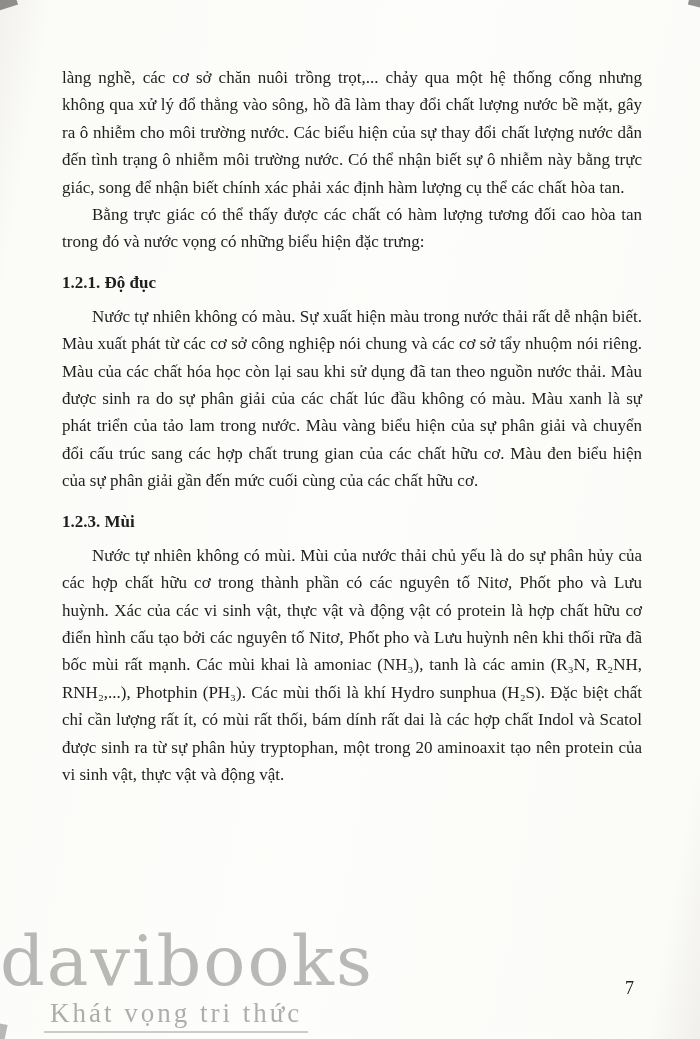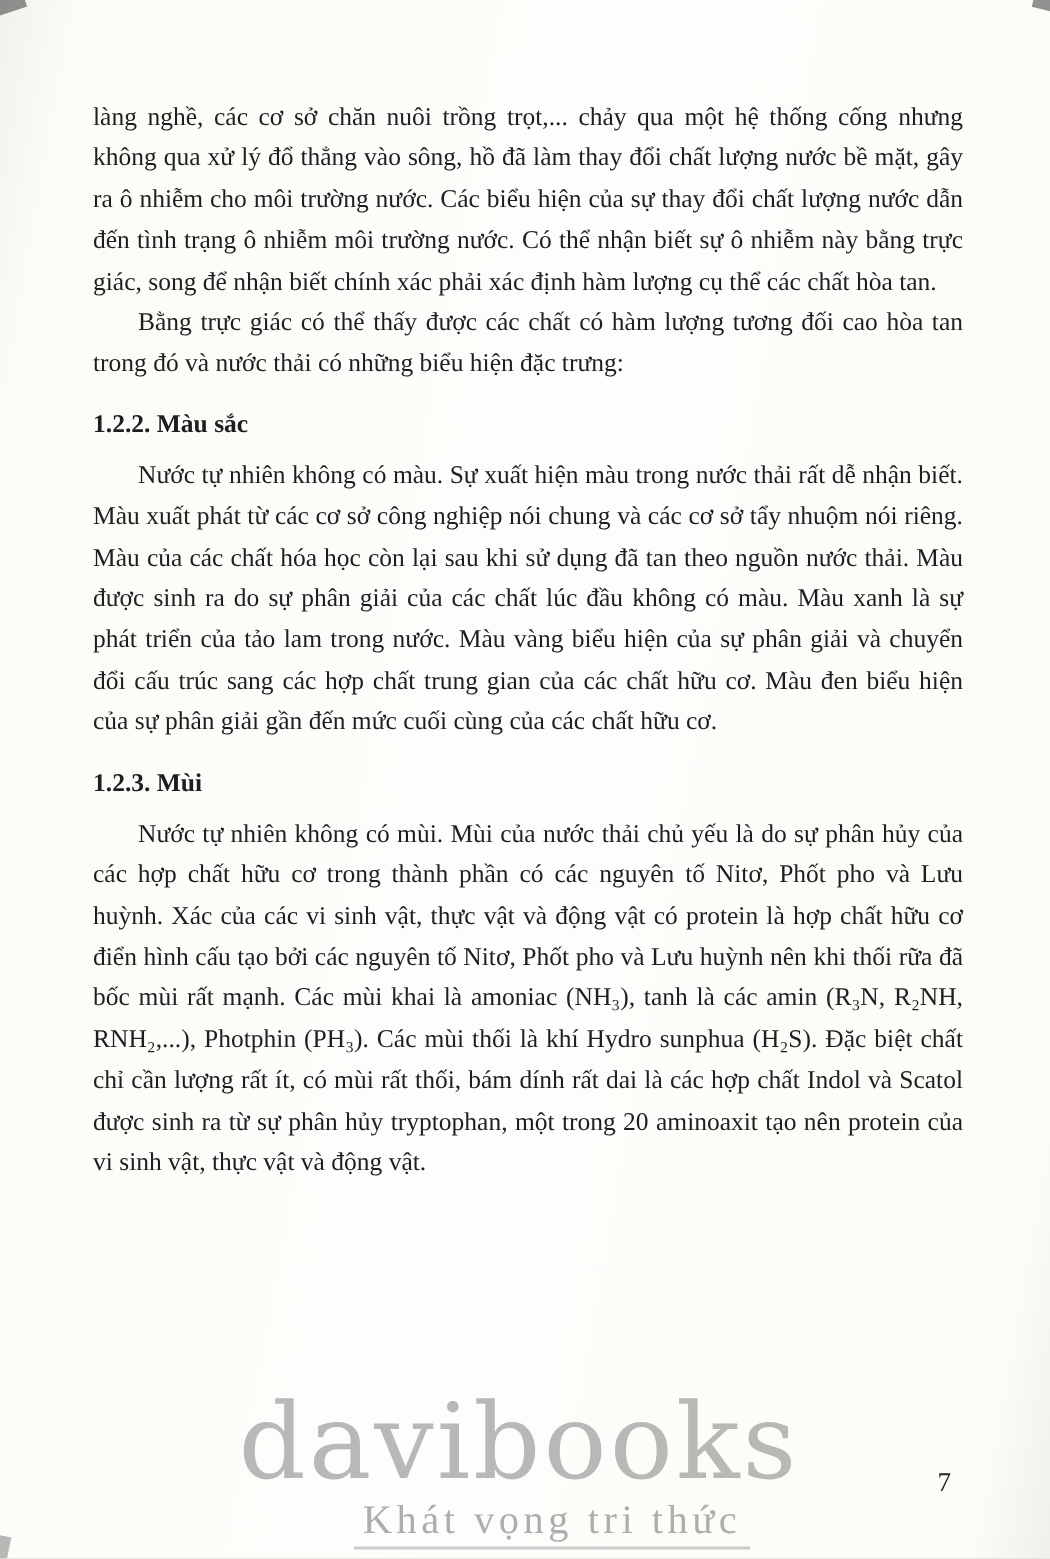--- a/index.html
+++ b/index.html
@@ -47,24 +47,22 @@
     font-weight: bold;
     margin-top: 16px;
     margin-bottom: 9px;
   }
 
   .watermark {
     position: absolute;
     left: 0;
     right: 40px;
     bottom: 6px;
-    text-align: center;
     pointer-events: none;
     color: #8f8f8d;
-    padding-left: 32px;
   }
   .wm-brand {
     font-size: 70px;
     line-height: 72px;
     font-family: "DejaVu Serif", serif;
     opacity: 0.62;
     letter-spacing: 2px;
   }
   .wm-slogan {
     display: inline-block;
@@ -91,25 +89,25 @@
 <div class="page">
 
   <div class="corner-mark corner-tl"></div>
   <div class="corner-mark corner-tr"></div>
   <div class="corner-mark corner-bl"></div>
 
   <div class="content">
 
     <p class="body-par no-indent">làng nghề, các cơ sở chăn nuôi trồng trọt,... chảy qua một hệ thống cống nhưng không qua xử lý đổ thẳng vào sông, hồ đã làm thay đổi chất lượng nước bề mặt, gây ra ô nhiễm cho môi trường nước. Các biểu hiện của sự thay đổi chất lượng nước dẫn đến tình trạng ô nhiễm môi trường nước. Có thể nhận biết sự ô nhiễm này bằng trực giác, song để nhận biết chính xác phải xác định hàm lượng cụ thể các chất hòa tan.</p>
 
-    <p class="body-par">Bằng trực giác có thể thấy được các chất có hàm lượng tương đối cao hòa tan trong đó và nước thải có những biểu hiện đặc trưng:</p>
+    <p class="body-par">Bằng trực giác có thể thấy được các chất có hàm lượng tương đối cao hòa tan trong đó và nước vọng có những biểu hiện đặc trưng:</p>
+
+    <h2 class="sec-heading">1.2.1. Độ đục</h2>
 
 
-
-    <h2 class="sec-heading">1.2.2. Màu sắc</h2>
 
     <p class="body-par">Nước tự nhiên không có màu. Sự xuất hiện màu trong nước thải rất dễ nhận biết. Màu xuất phát từ các cơ sở công nghiệp nói chung và các cơ sở tẩy nhuộm nói riêng. Màu của các chất hóa học còn lại sau khi sử dụng đã tan theo nguồn nước thải. Màu được sinh ra do sự phân giải của các chất lúc đầu không có màu. Màu xanh là sự phát triển của tảo lam trong nước. Màu vàng biểu hiện của sự phân giải và chuyển đổi cấu trúc sang các hợp chất trung gian của các chất hữu cơ. Màu đen biểu hiện của sự phân giải gần đến mức cuối cùng của các chất hữu cơ.</p>
 
     <h2 class="sec-heading">1.2.3. Mùi</h2>
 
     <p class="body-par">Nước tự nhiên không có mùi. Mùi của nước thải chủ yếu là do sự phân hủy của các hợp chất hữu cơ trong thành phần có các nguyên tố Nitơ, Phốt pho và Lưu huỳnh. Xác của các vi sinh vật, thực vật và động vật có protein là hợp chất hữu cơ điển hình cấu tạo bởi các nguyên tố Nitơ, Phốt pho và Lưu huỳnh nên khi thối rữa đã bốc mùi rất mạnh. Các mùi khai là amoniac (NH₃), tanh là các amin (R₃N, R₂NH, RNH₂,...), Photphin (PH₃). Các mùi thối là khí Hydro sunphua (H₂S). Đặc biệt chất chỉ cần lượng rất ít, có mùi rất thối, bám dính rất dai là các hợp chất Indol và Scatol được sinh ra từ sự phân hủy tryptophan, một trong 20 aminoaxit tạo nên protein của vi sinh vật, thực vật và động vật.</p>
 
   </div>
 
   <div class="watermark">

